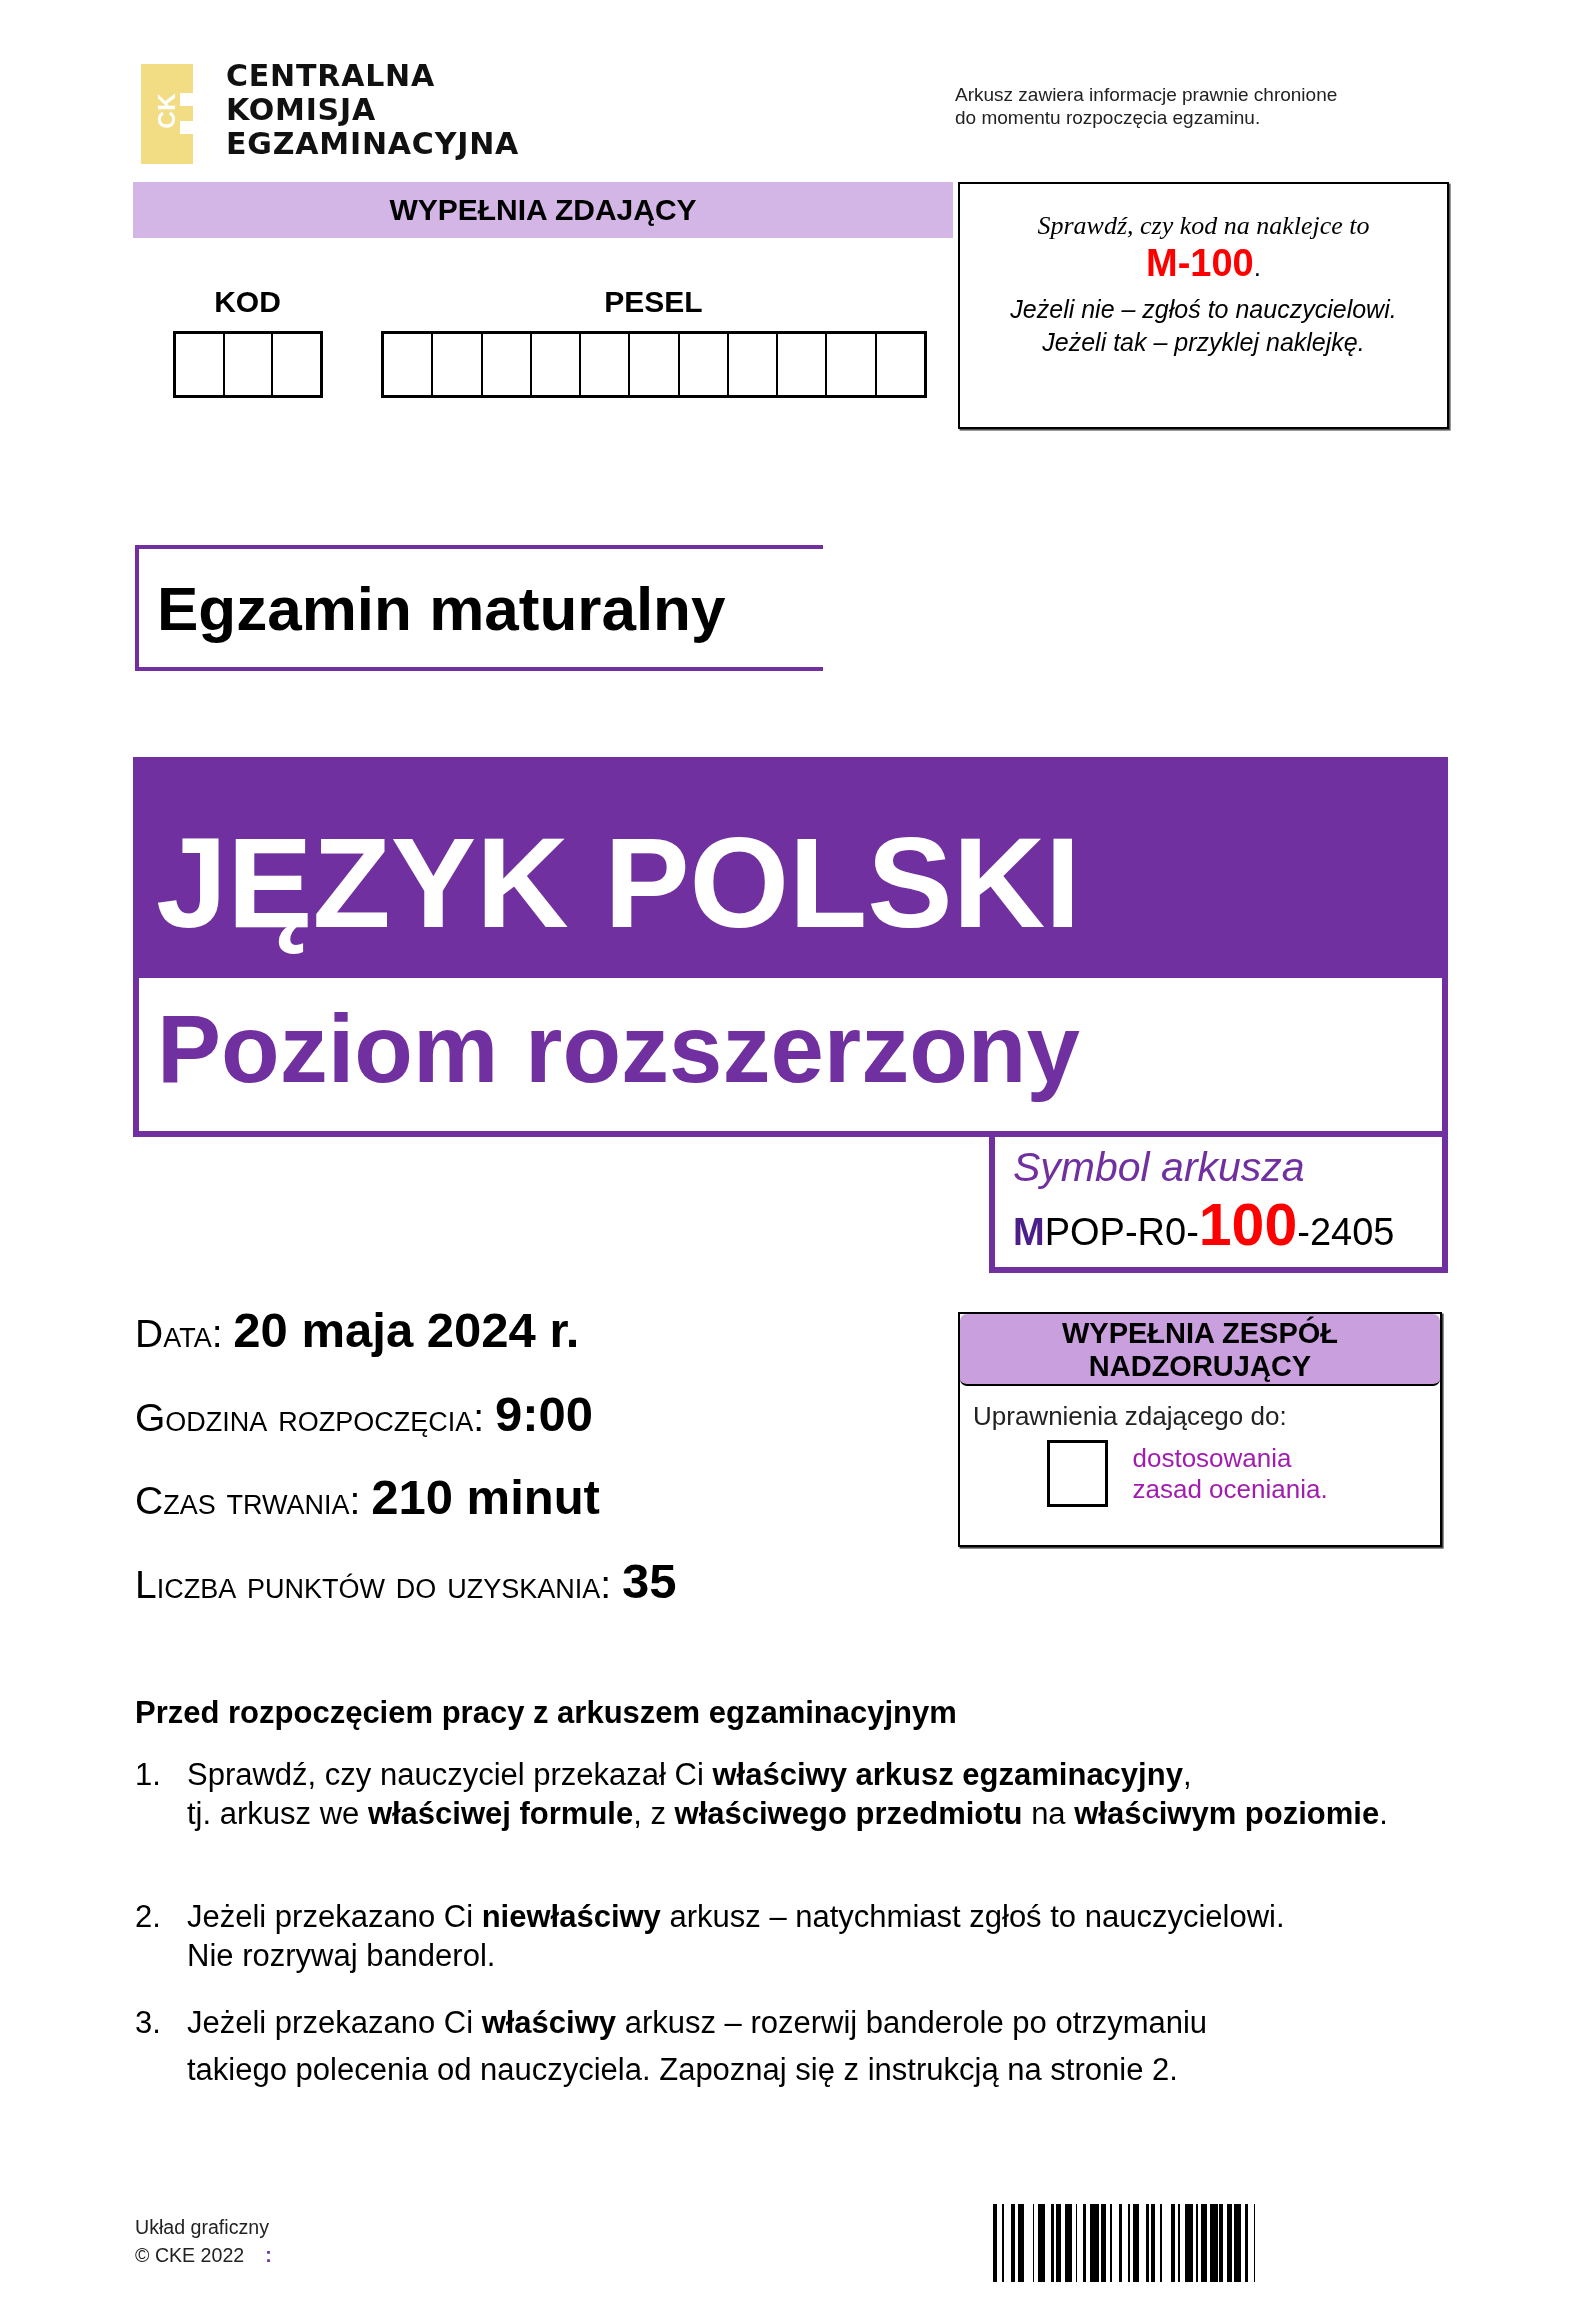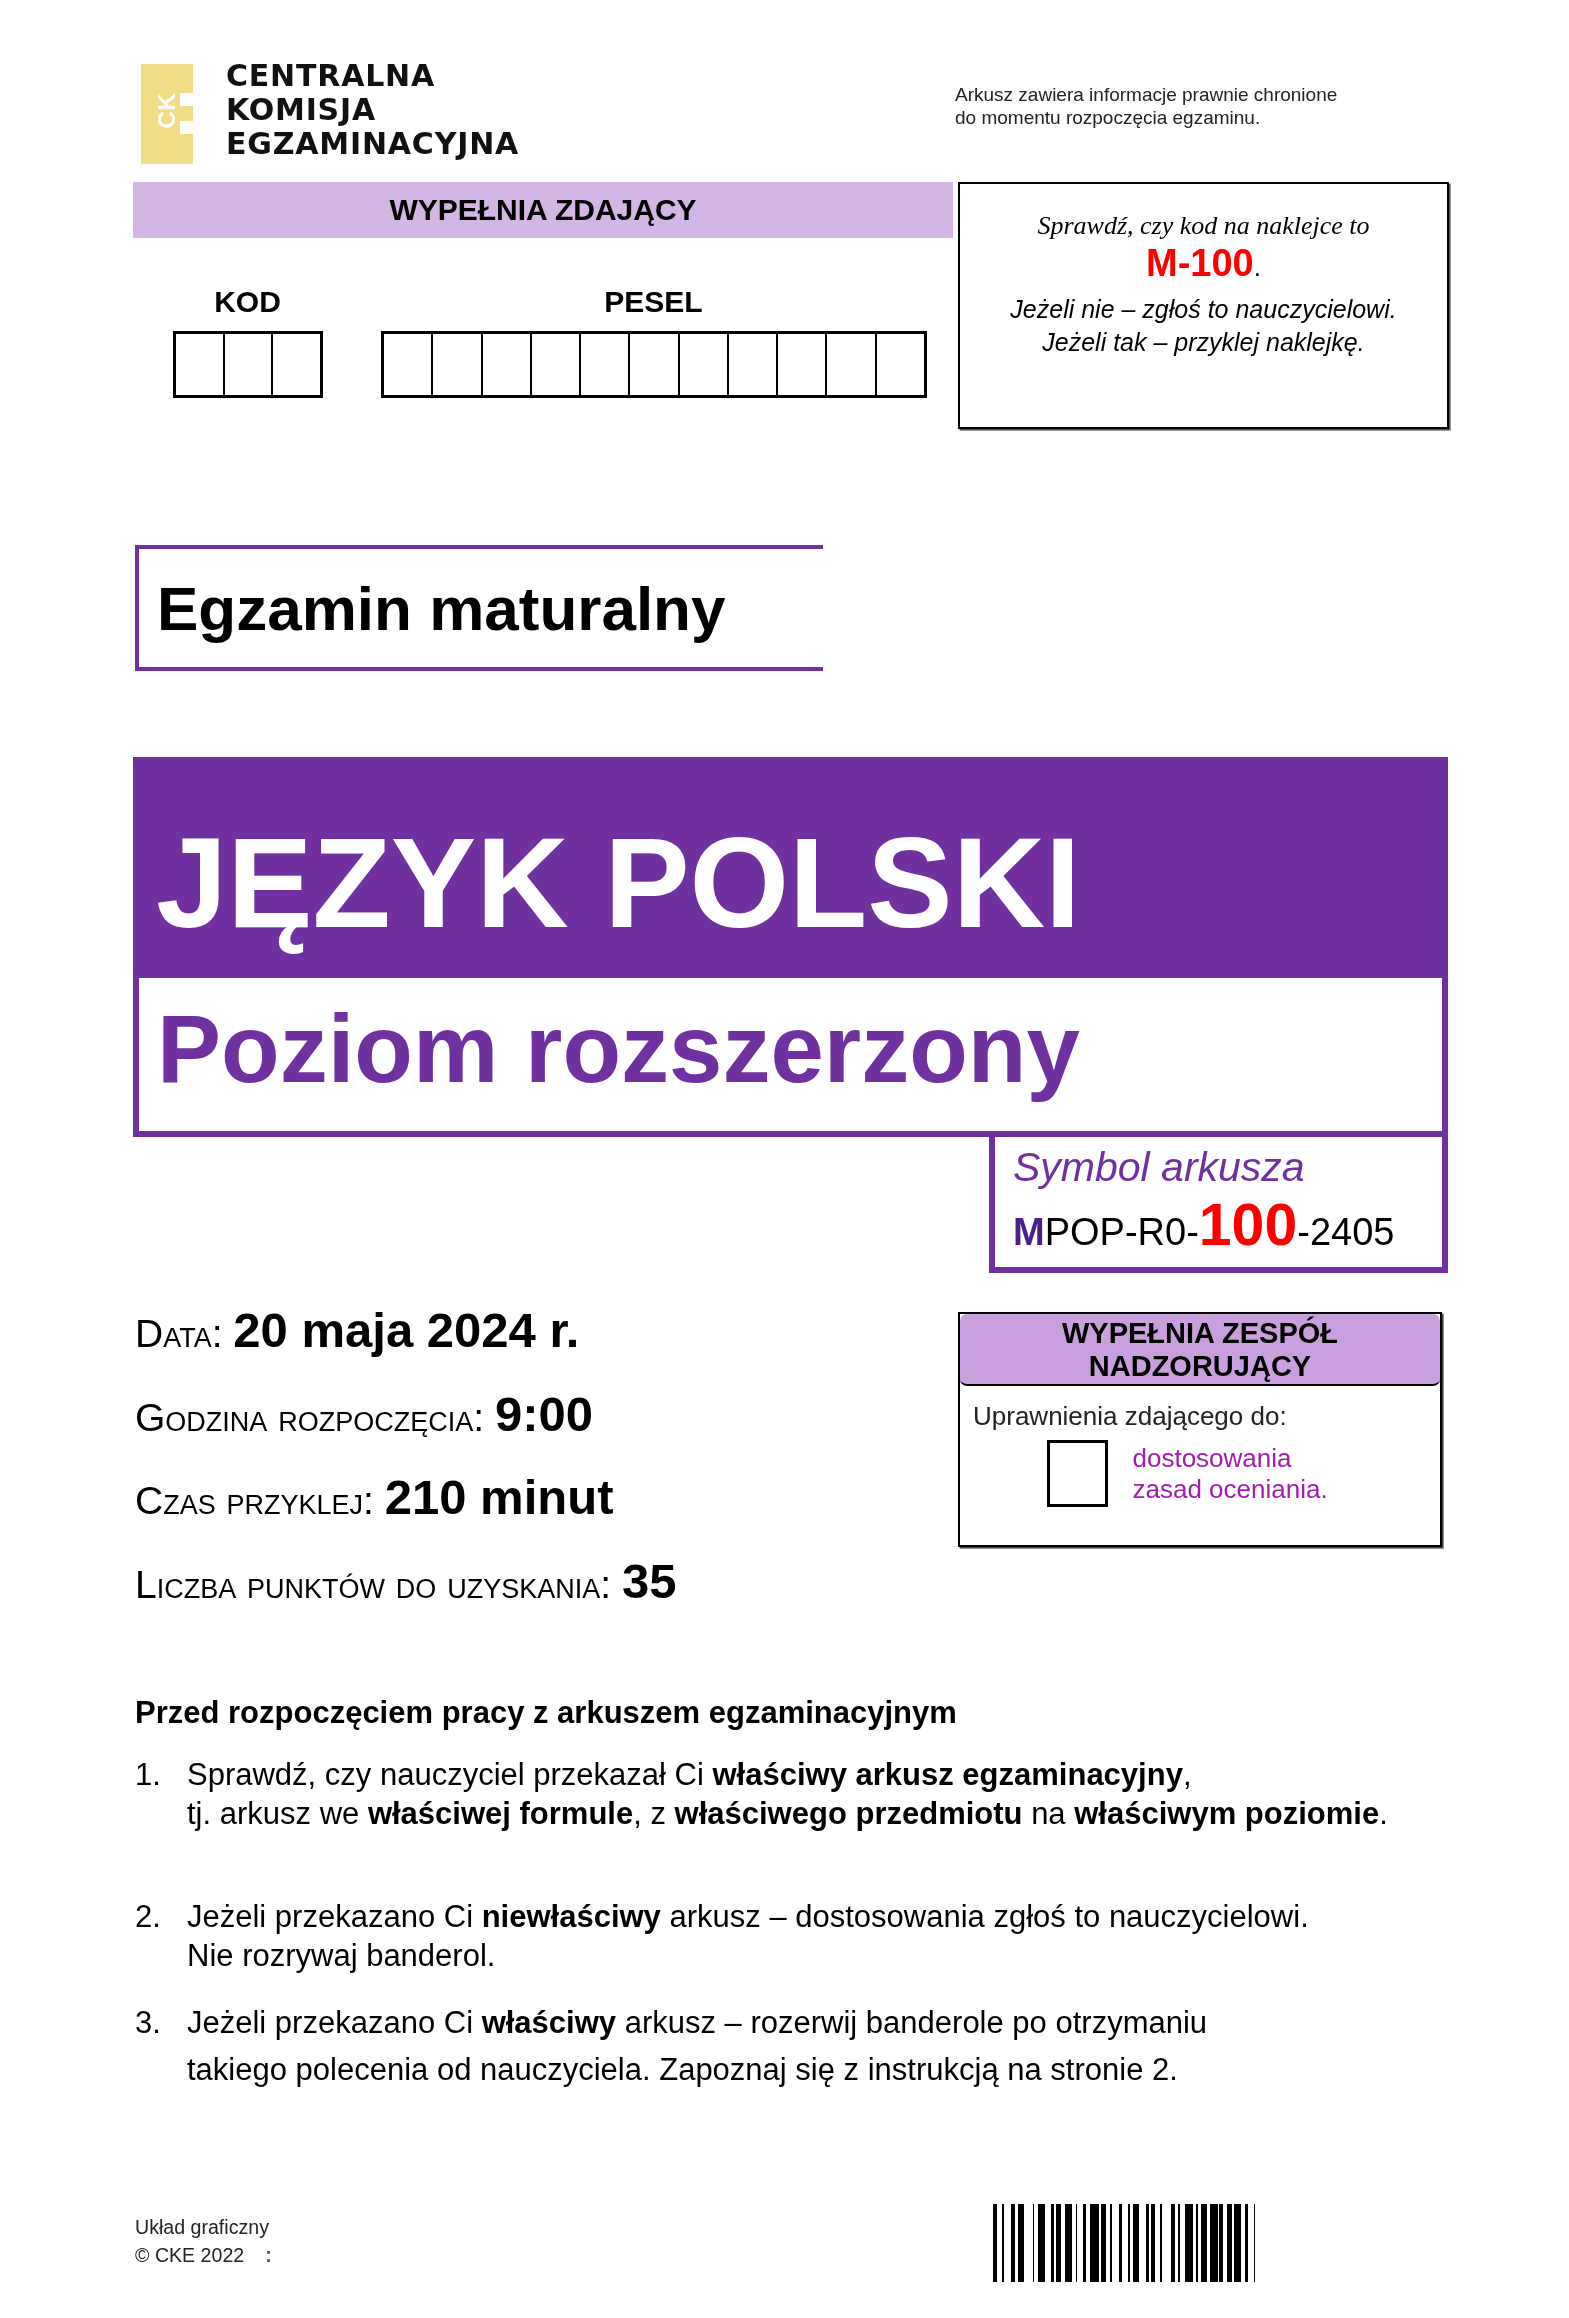--- a/index.html
+++ b/index.html
@@ -159,21 +159,21 @@
 
 <div class="abs info" style="top:1302px;">
   <span class="lbl">Data:</span>
   <span class="val">20 maja 2024 r.</span>
 </div>
 <div class="abs info" style="top:1386px;">
   <span class="lbl">Godzina rozpoczęcia:</span>
   <span class="val">9:00</span>
 </div>
 <div class="abs info" style="top:1469px;">
-  <span class="lbl">Czas przyklej:</span>
+  <span class="lbl">Czas trwania:</span>
   <span class="val">210 minut</span>
 </div>
 <div class="abs info" style="top:1553px;">
   <span class="lbl">Liczba punktów do uzyskania:</span>
   <span class="val">35</span>
 </div>
 
 <div class="abs supervisor">
   <div class="head">
     <div>WYPEŁNIA ZESPÓŁ</div>
@@ -195,21 +195,21 @@
   <span class="n">1.</span>
   <div class="t">
     <span>Sprawdź, czy nauczyciel przekazał Ci </span><b>właściwy arkusz egzaminacyjny</b><span>,</span><br>
     <span>tj. arkusz we </span><b>właściwej formule</b><span>, z </span><b>właściwego przedmiotu</b><span> na </span><b>właściwym poziomie</b><span>.</span>
   </div>
 </div>
 
 <div class="abs instr" style="top:1897px;">
   <span class="n">2.</span>
   <div class="t">
-    <span>Jeżeli przekazano Ci </span><b>niewłaściwy</b><span> arkusz – dostosowania zgłoś to nauczycielowi.</span><br>
+    <span>Jeżeli przekazano Ci </span><b>niewłaściwy</b><span> arkusz – natychmiast zgłoś to nauczycielowi.</span><br>
     <span>Nie rozrywaj banderol.</span>
   </div>
 </div>
 
 <div class="abs instr" style="top:1999px; line-height:47px;">
   <span class="n">3.</span>
   <div class="t">
     <span>Jeżeli przekazano Ci </span><b>właściwy</b><span> arkusz – rozerwij banderole po otrzymaniu</span><br>
     <span>takiego polecenia od nauczyciela. Zapoznaj się z instrukcją na stronie 2.</span>
   </div>

